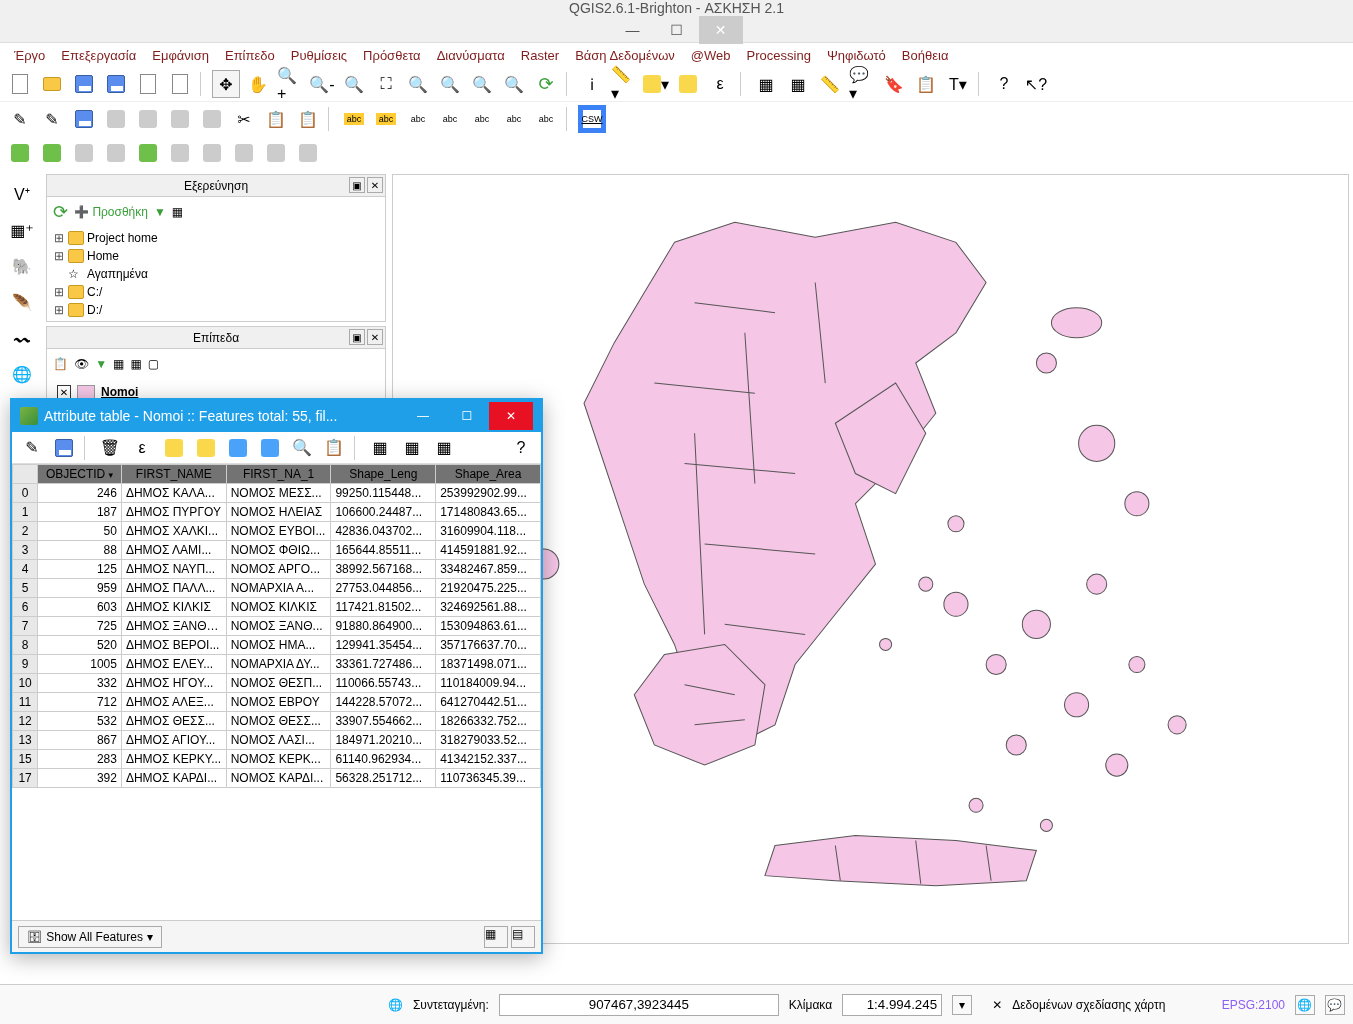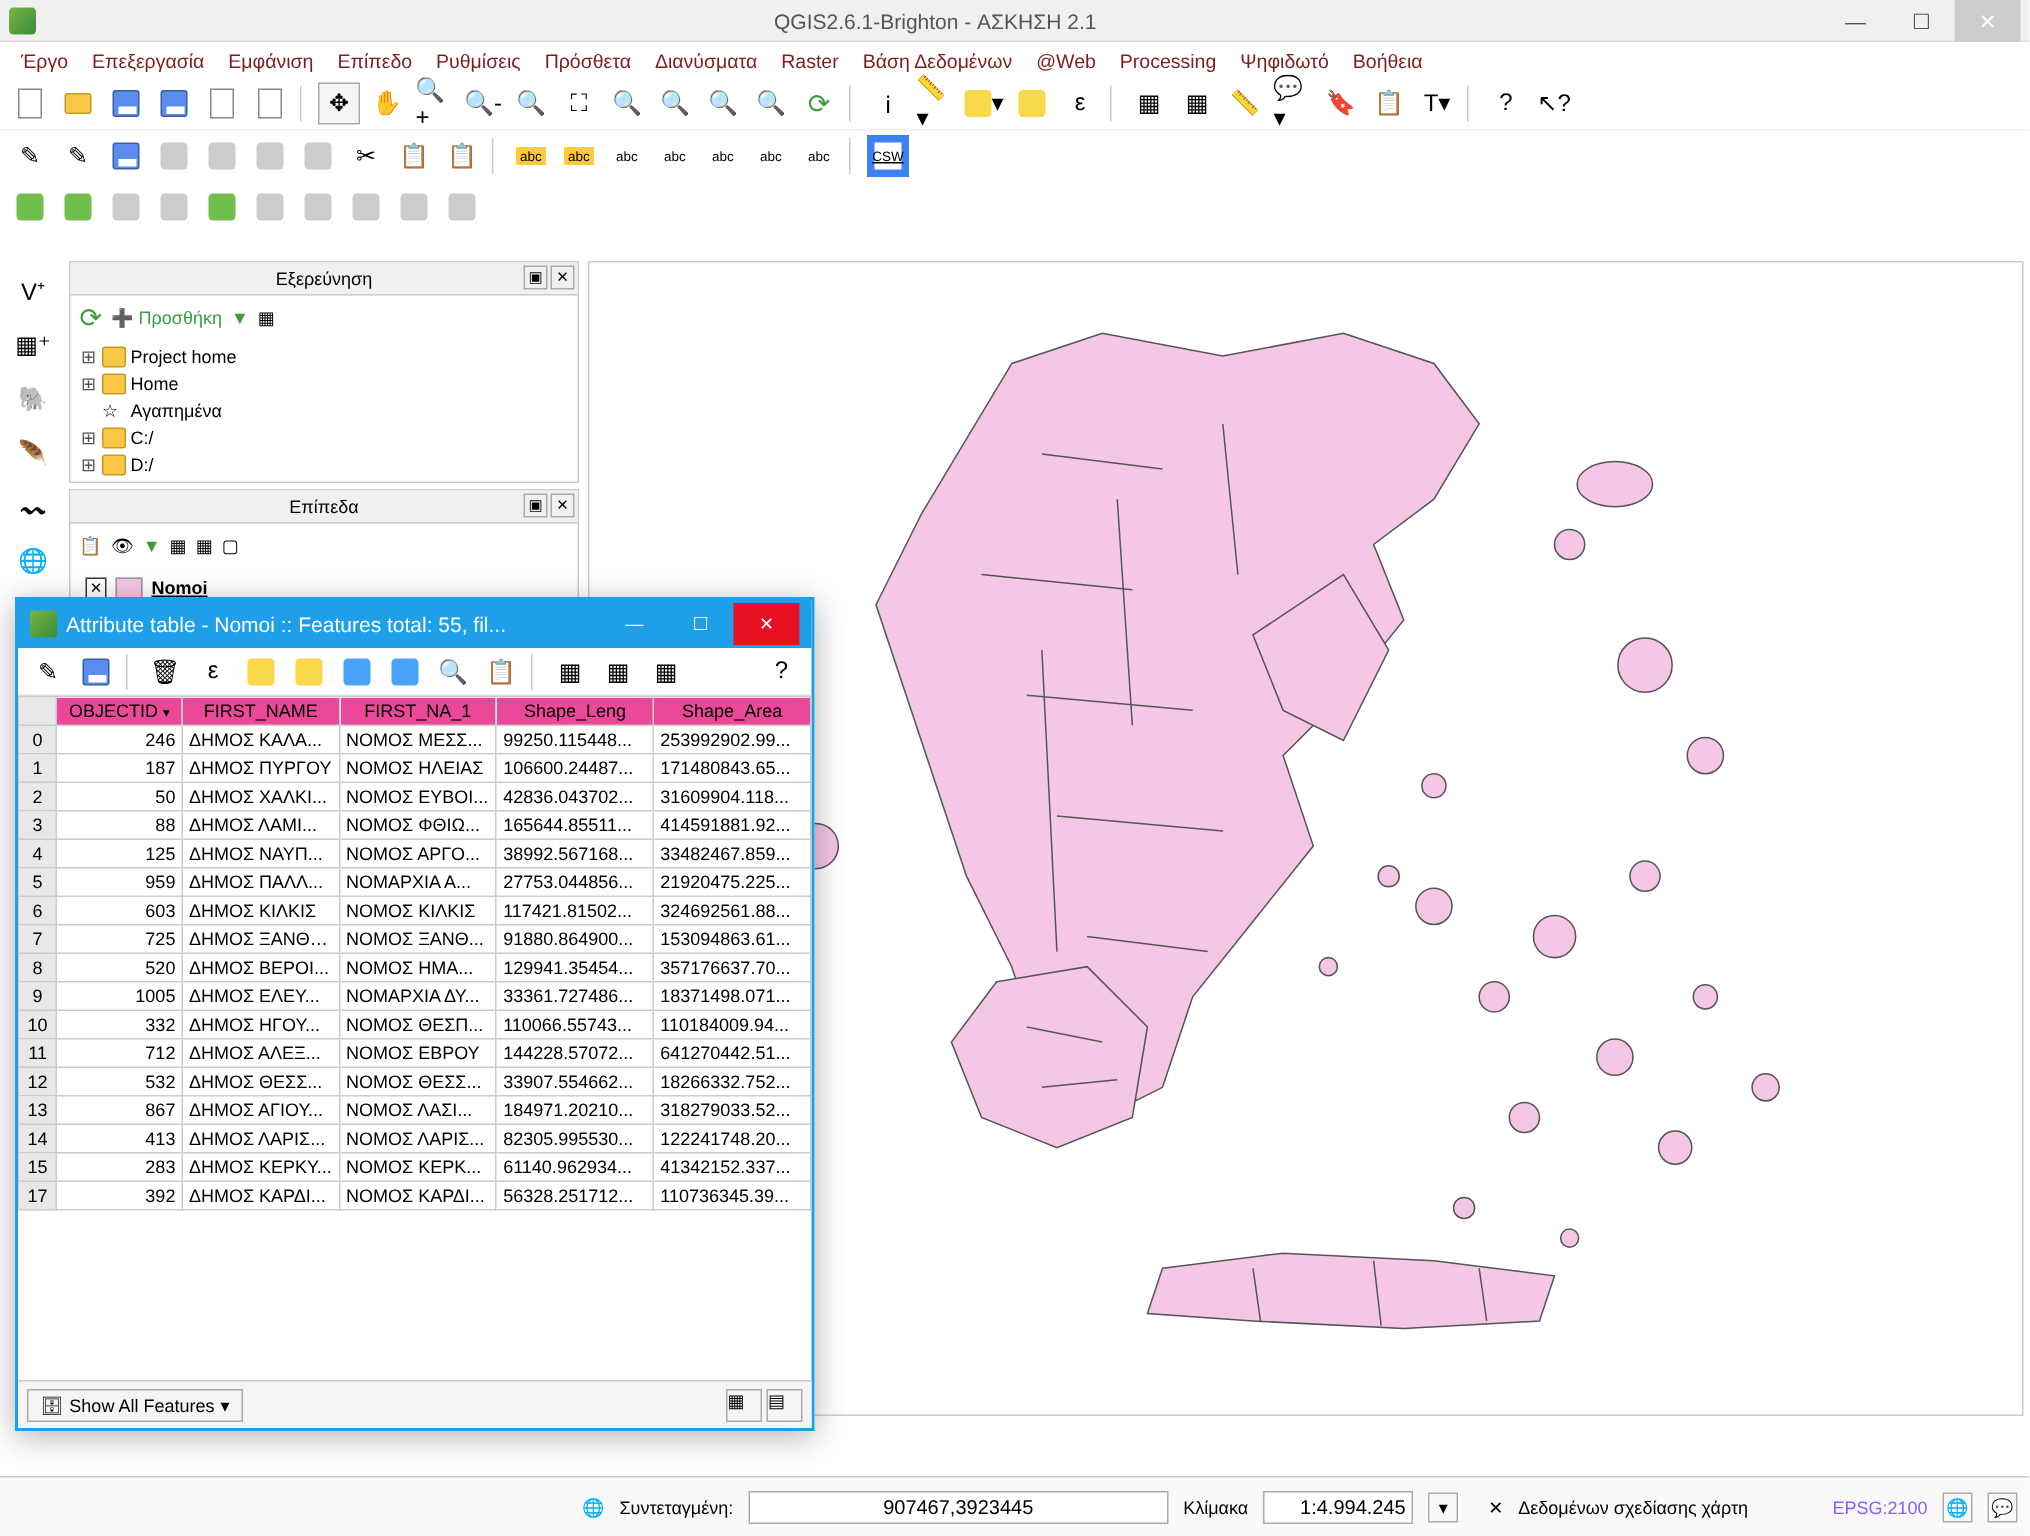--- a/index.html
+++ b/index.html
@@ -1,19 +1,19 @@
 <!DOCTYPE html>
 <html><head>
 <meta charset="utf-8">
 <style>
 * { box-sizing: border-box; margin: 0; padding: 0; }
 body { font-family: "Segoe UI", Tahoma, sans-serif; font-size: 12px; background: #fff; width: 1353px; height: 1024px; overflow: hidden; position: relative; }
 
 
-.titlebar { height: 28px; background: #f0f0f0; display: flex; align-items: center; padding: 0 6px; border-bottom: 1px solid #ddd; }
+.titlebar { height: 43px; background: #f0f0f0; display: flex; align-items: center; padding: 0 6px; border-bottom: 1px solid #ddd; flex-direction: column; }
 .titlebar .qicon { width: 18px; height: 18px; background: linear-gradient(135deg,#7cb342,#388e3c); border-radius: 3px; margin-right: 8px; }
 .titlebar .title { flex: 1; text-align: center; font-size: 14px; color: #555; }
 .titlebar .winbtns { display: flex; }
 .titlebar .winbtn { width: 44px; height: 28px; display:flex; align-items:center; justify-content:center; font-size:14px; color:#555;}
 .titlebar .winbtn.close { background:#ccc; color:#fff;}
 
 
 .menubar { height: 24px; display: flex; align-items: center; padding: 0 8px; gap: 4px; }
 .menubar .menu { padding: 2px 6px; font-size: 13px; color:#7f1d1d; cursor:default; }
 
@@ -65,21 +65,21 @@
 .dialog-toolbar{ height:32px; display:flex; align-items:center; padding:0 6px; gap:4px; border-bottom:1px solid #ddd;}
 .dialog-body{ position:absolute; top:64px; left:0; right:0; bottom:32px; overflow:auto;}
 .dialog-footer{ position:absolute; left:0;right:0;bottom:0;height:32px; border-top:1px solid #ccc; display:flex;align-items:center; padding:0 6px; background:#f5f5f5;}
 .dialog-footer .showall{ border:1px solid #aaa; padding:3px 8px; display:flex;align-items:center; gap:4px;}
 .dialog-footer .spacer{ flex:1;}
 .dialog-footer .fbtn{ width:24px;height:22px;border:1px solid #aaa; margin-left:3px;}
 
 
 table.attr { border-collapse:collapse; width:100%; font-size:12px;}
 table.attr th, table.attr td { border:1px solid #ccc; padding:2px 4px; height:19px; white-space:nowrap; overflow:hidden; text-overflow:ellipsis;}
-table.attr th { background:#ec4899; font-weight:normal; text-align:center;}
+table.attr th { background:#737373; font-weight:normal; text-align:center;}
 table.attr th.rowh { width:24px; background:#e8e8e8;}
 table.attr td.rowh { background:#e8e8e8; text-align:center; width:24px;}
 table.attr td.num { text-align:right; width:80px;}
 table.attr td.txt { width:100px; max-width:100px;}
 
 
 .i-folder{width:18px;height:14px;background:#f9c846;border:1px solid #c99a20;border-radius:2px;}
 .i-disk{width:18px;height:18px;background:#5b8def;border:1px solid #3a5fa0;border-radius:2px;position:relative;}
 .i-disk::after{content:"";position:absolute;left:3px;top:10px;width:12px;height:5px;background:#fff;}
 .i-page{width:16px;height:20px;background:#fff;border:1px solid #888;}
@@ -547,28 +547,20 @@
           </tr>
           <tr>
             <td class="rowh">13</td>
     <td class="num">867</td>
     <td class="txt">ΔΗΜΟΣ ΑΓΙΟΥ...</td>
     <td class="txt">ΝΟΜΟΣ ΛΑΣΙ...</td>
     <td class="txt">184971.20210...</td>
     <td class="txt">318279033.52...</td>
           </tr>
           <tr>
-            <td class="rowh">14</td>
-    <td class="num">413</td>
-    <td class="txt">ΔΗΜΟΣ ΛΑΡΙΣ...</td>
-    <td class="txt">ΝΟΜΟΣ ΛΑΡΙΣ...</td>
-    <td class="txt">82305.995530...</td>
-    <td class="txt">122241748.20...</td>
-          </tr>
-          <tr>
             <td class="rowh">15</td>
     <td class="num">283</td>
     <td class="txt">ΔΗΜΟΣ ΚΕΡΚΥ...</td>
     <td class="txt">ΝΟΜΟΣ ΚΕΡΚ...</td>
     <td class="txt">61140.962934...</td>
     <td class="txt">41342152.337...</td>
           </tr>
           <tr>
             <td class="rowh">17</td>
     <td class="num">392</td>

